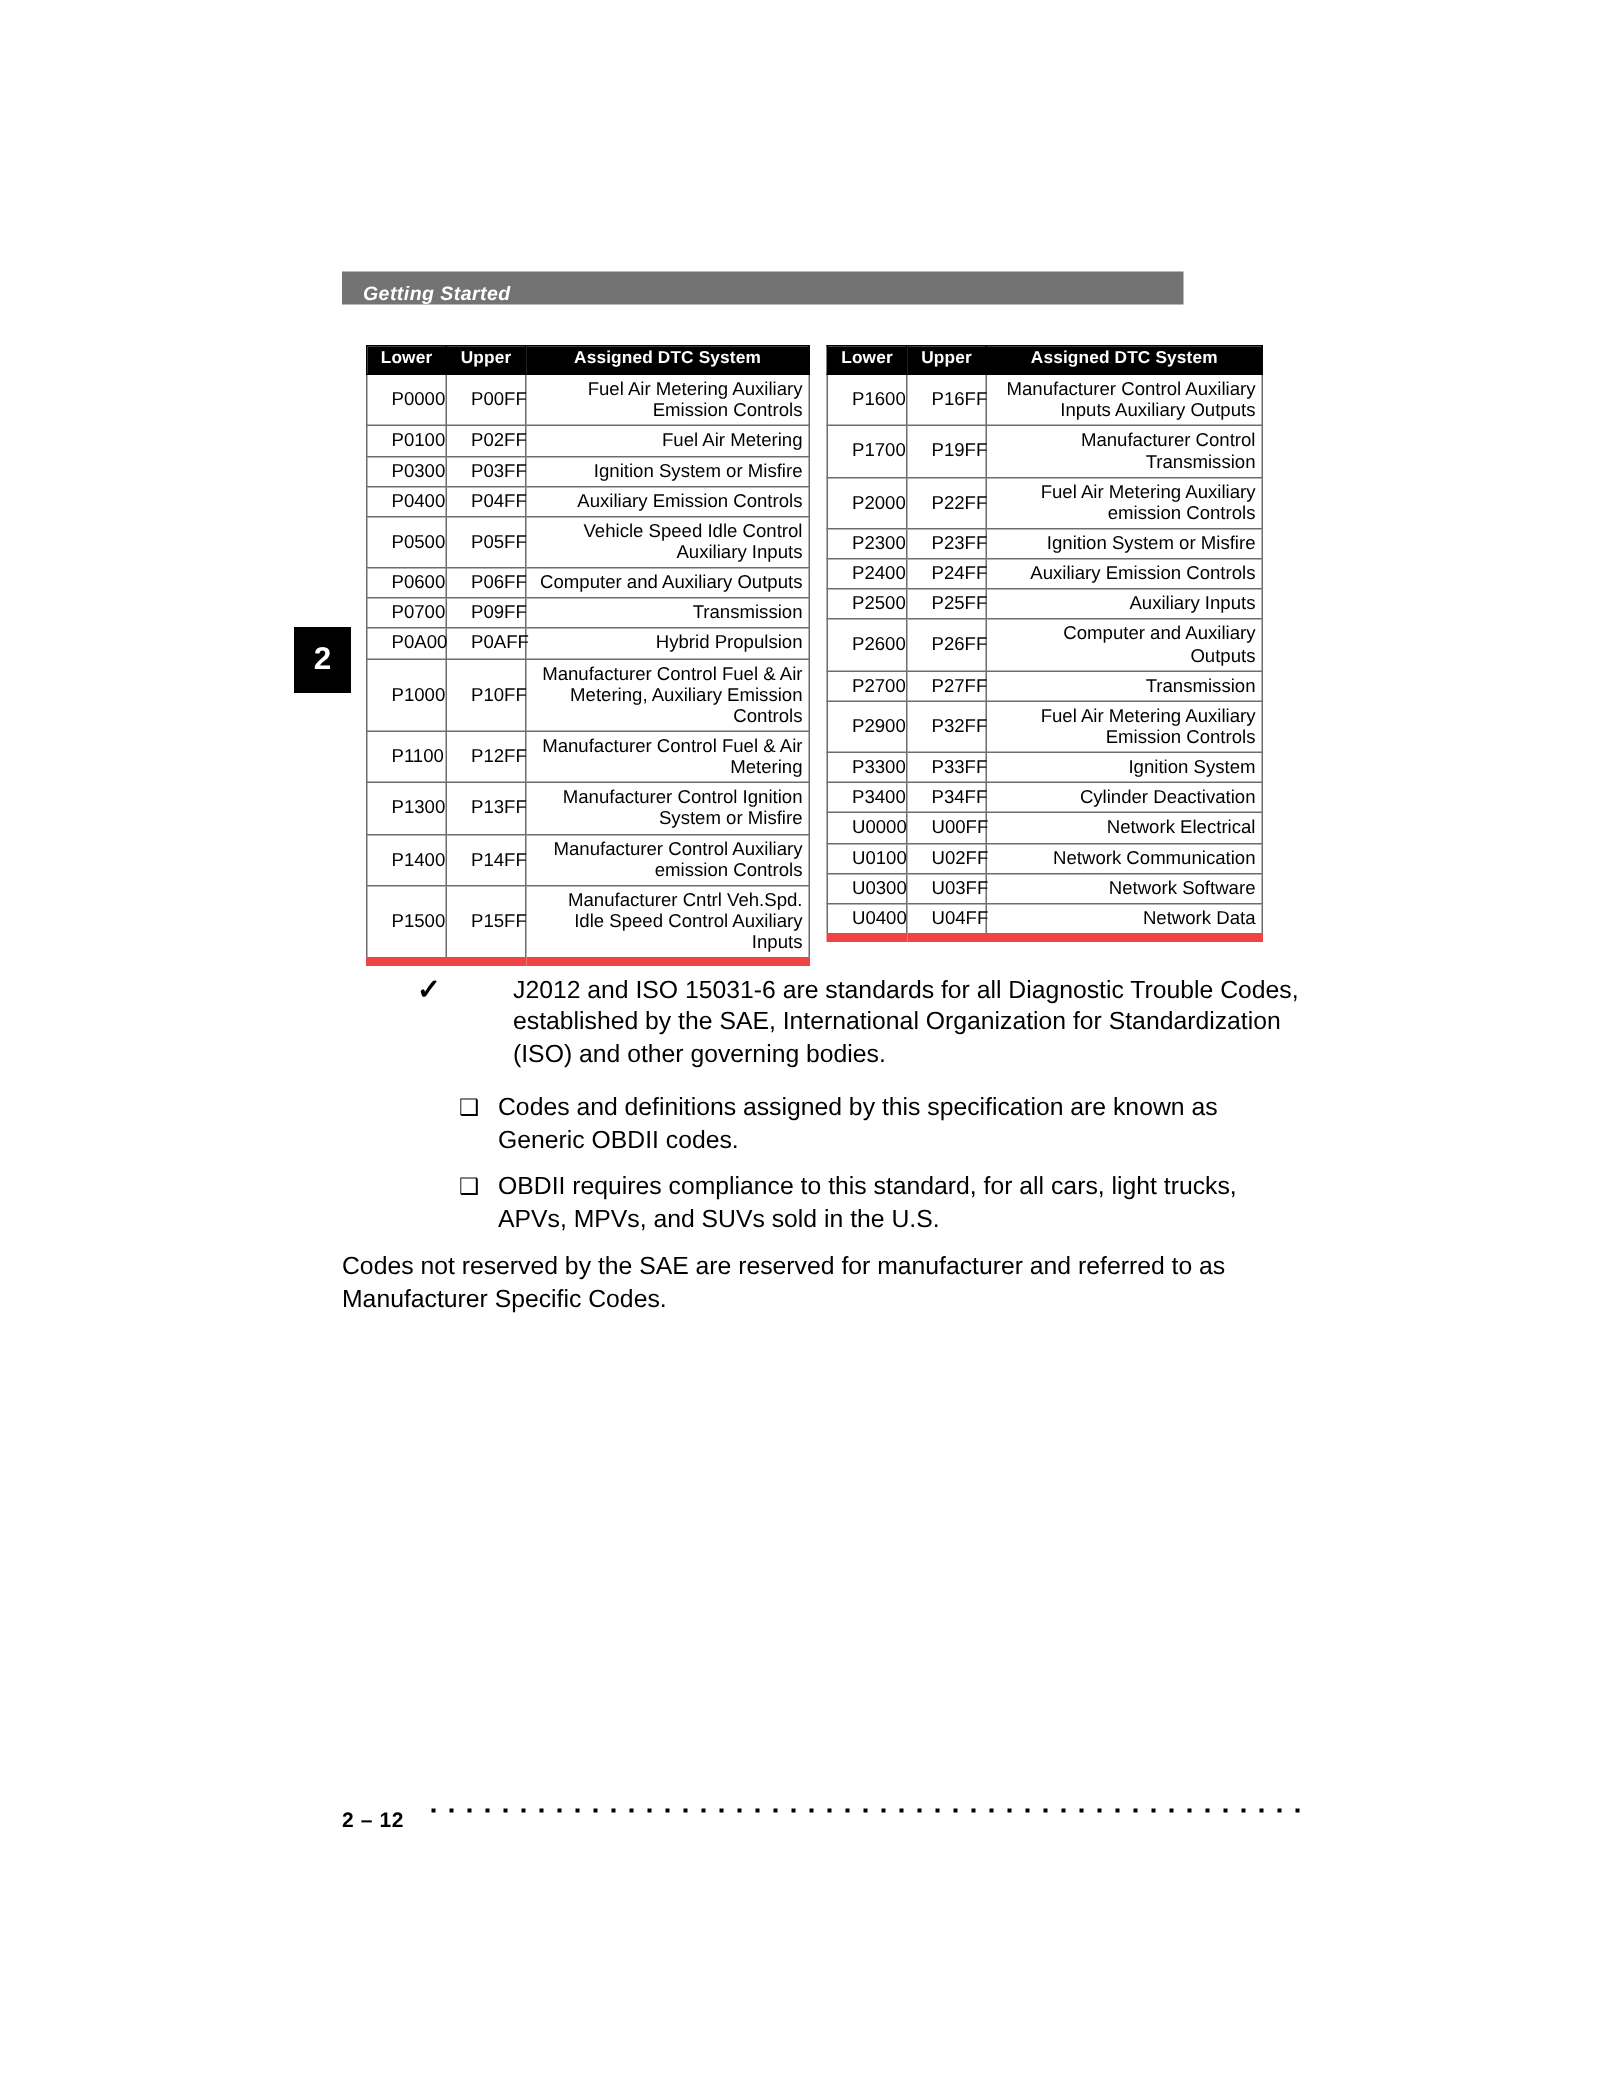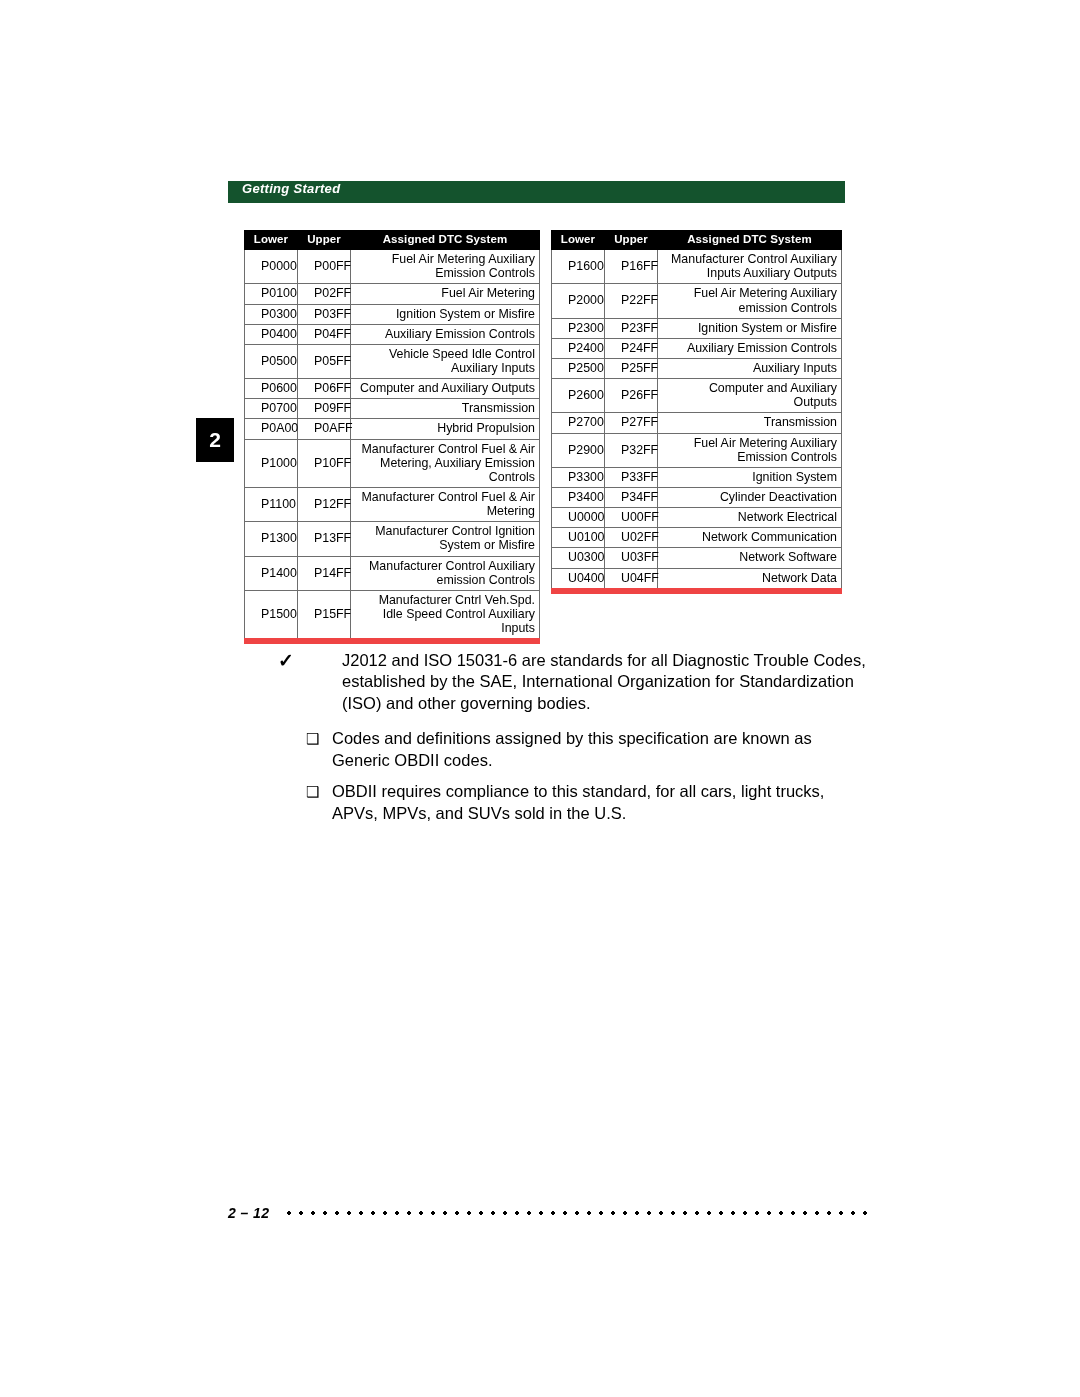--- a/index.html
+++ b/index.html
@@ -14,25 +14,25 @@
     font-family: "Liberation Sans", sans-serif;
     color: #000000;
     overflow: hidden;
   }
 
   
   .header-bar {
     position: absolute;
     left: 228px;
     top: 181px;
-    width: 617px;
+    width: 561px;
     height: 22px;
-    background: #14532d;
+    background: #737373;
     display: flex;
-    align-items: flex-start;
+    align-items: flex-end;
   }
   .header-bar .header-title {
     color: #ffffff;
     font-size: 13px;
     font-weight: bold;
     font-style: italic;
     letter-spacing: 0.3px;
     padding-left: 14px;
   }
 
@@ -140,22 +140,20 @@
     margin-top: 2px;
   }
 
   
   .footer {
     position: absolute;
     left: 228px;
     top: 1205px;
     width: 640px;
     display: flex;
-    align-items: center;
-    font-style: italic;
   }
   .footer .folio {
     font-size: 14px;
     font-weight: bold;
     letter-spacing: 0.4px;
     white-space: nowrap;
   }
   .footer .dotline {
     margin-left: 14px;
     flex: 1 1 auto;
@@ -262,20 +260,25 @@
       <th class="col-system">Assigned DTC System</th>
     </tr>
   </thead>
   <tbody id="tbody-right">
       <tr>
         <td class="code">P1600</td>
         <td class="code">P16FF</td>
         <td class="desc">Manufacturer Control Auxiliary Inputs Auxiliary Outputs</td>
       </tr>
       <tr>
+        <td class="code">P1700</td>
+        <td class="code">P19FF</td>
+        <td class="desc">Manufacturer Control Transmission</td>
+      </tr>
+      <tr>
         <td class="code">P2000</td>
         <td class="code">P22FF</td>
         <td class="desc">Fuel Air Metering Auxiliary emission Controls</td>
       </tr>
       <tr>
         <td class="code">P2300</td>
         <td class="code">P23FF</td>
         <td class="desc">Ignition System or Misfire</td>
       </tr>
       <tr>
@@ -346,18 +349,19 @@
   <div class="bullet-row lvl2">
     <span class="glyph">❑</span>
     <span class="btext">Codes and definitions assigned by this specification are known as Generic OBDII codes.</span>
   </div>
 
   <div class="bullet-row lvl2">
     <span class="glyph">❑</span>
     <span class="btext">OBDII requires compliance to this standard, for all cars, light trucks, APVs, MPVs, and SUVs sold in the U.S.</span>
   </div>
 
+  <div class="plain-para">Codes not reserved by the SAE are reserved for manufacturer and referred to as Manufacturer Specific Codes.</div>
 </div>
 
 <div class="footer">
   <span class="folio">2 – 12</span>
   <span class="dotline"></span>
 </div>
 
 </body></html>

